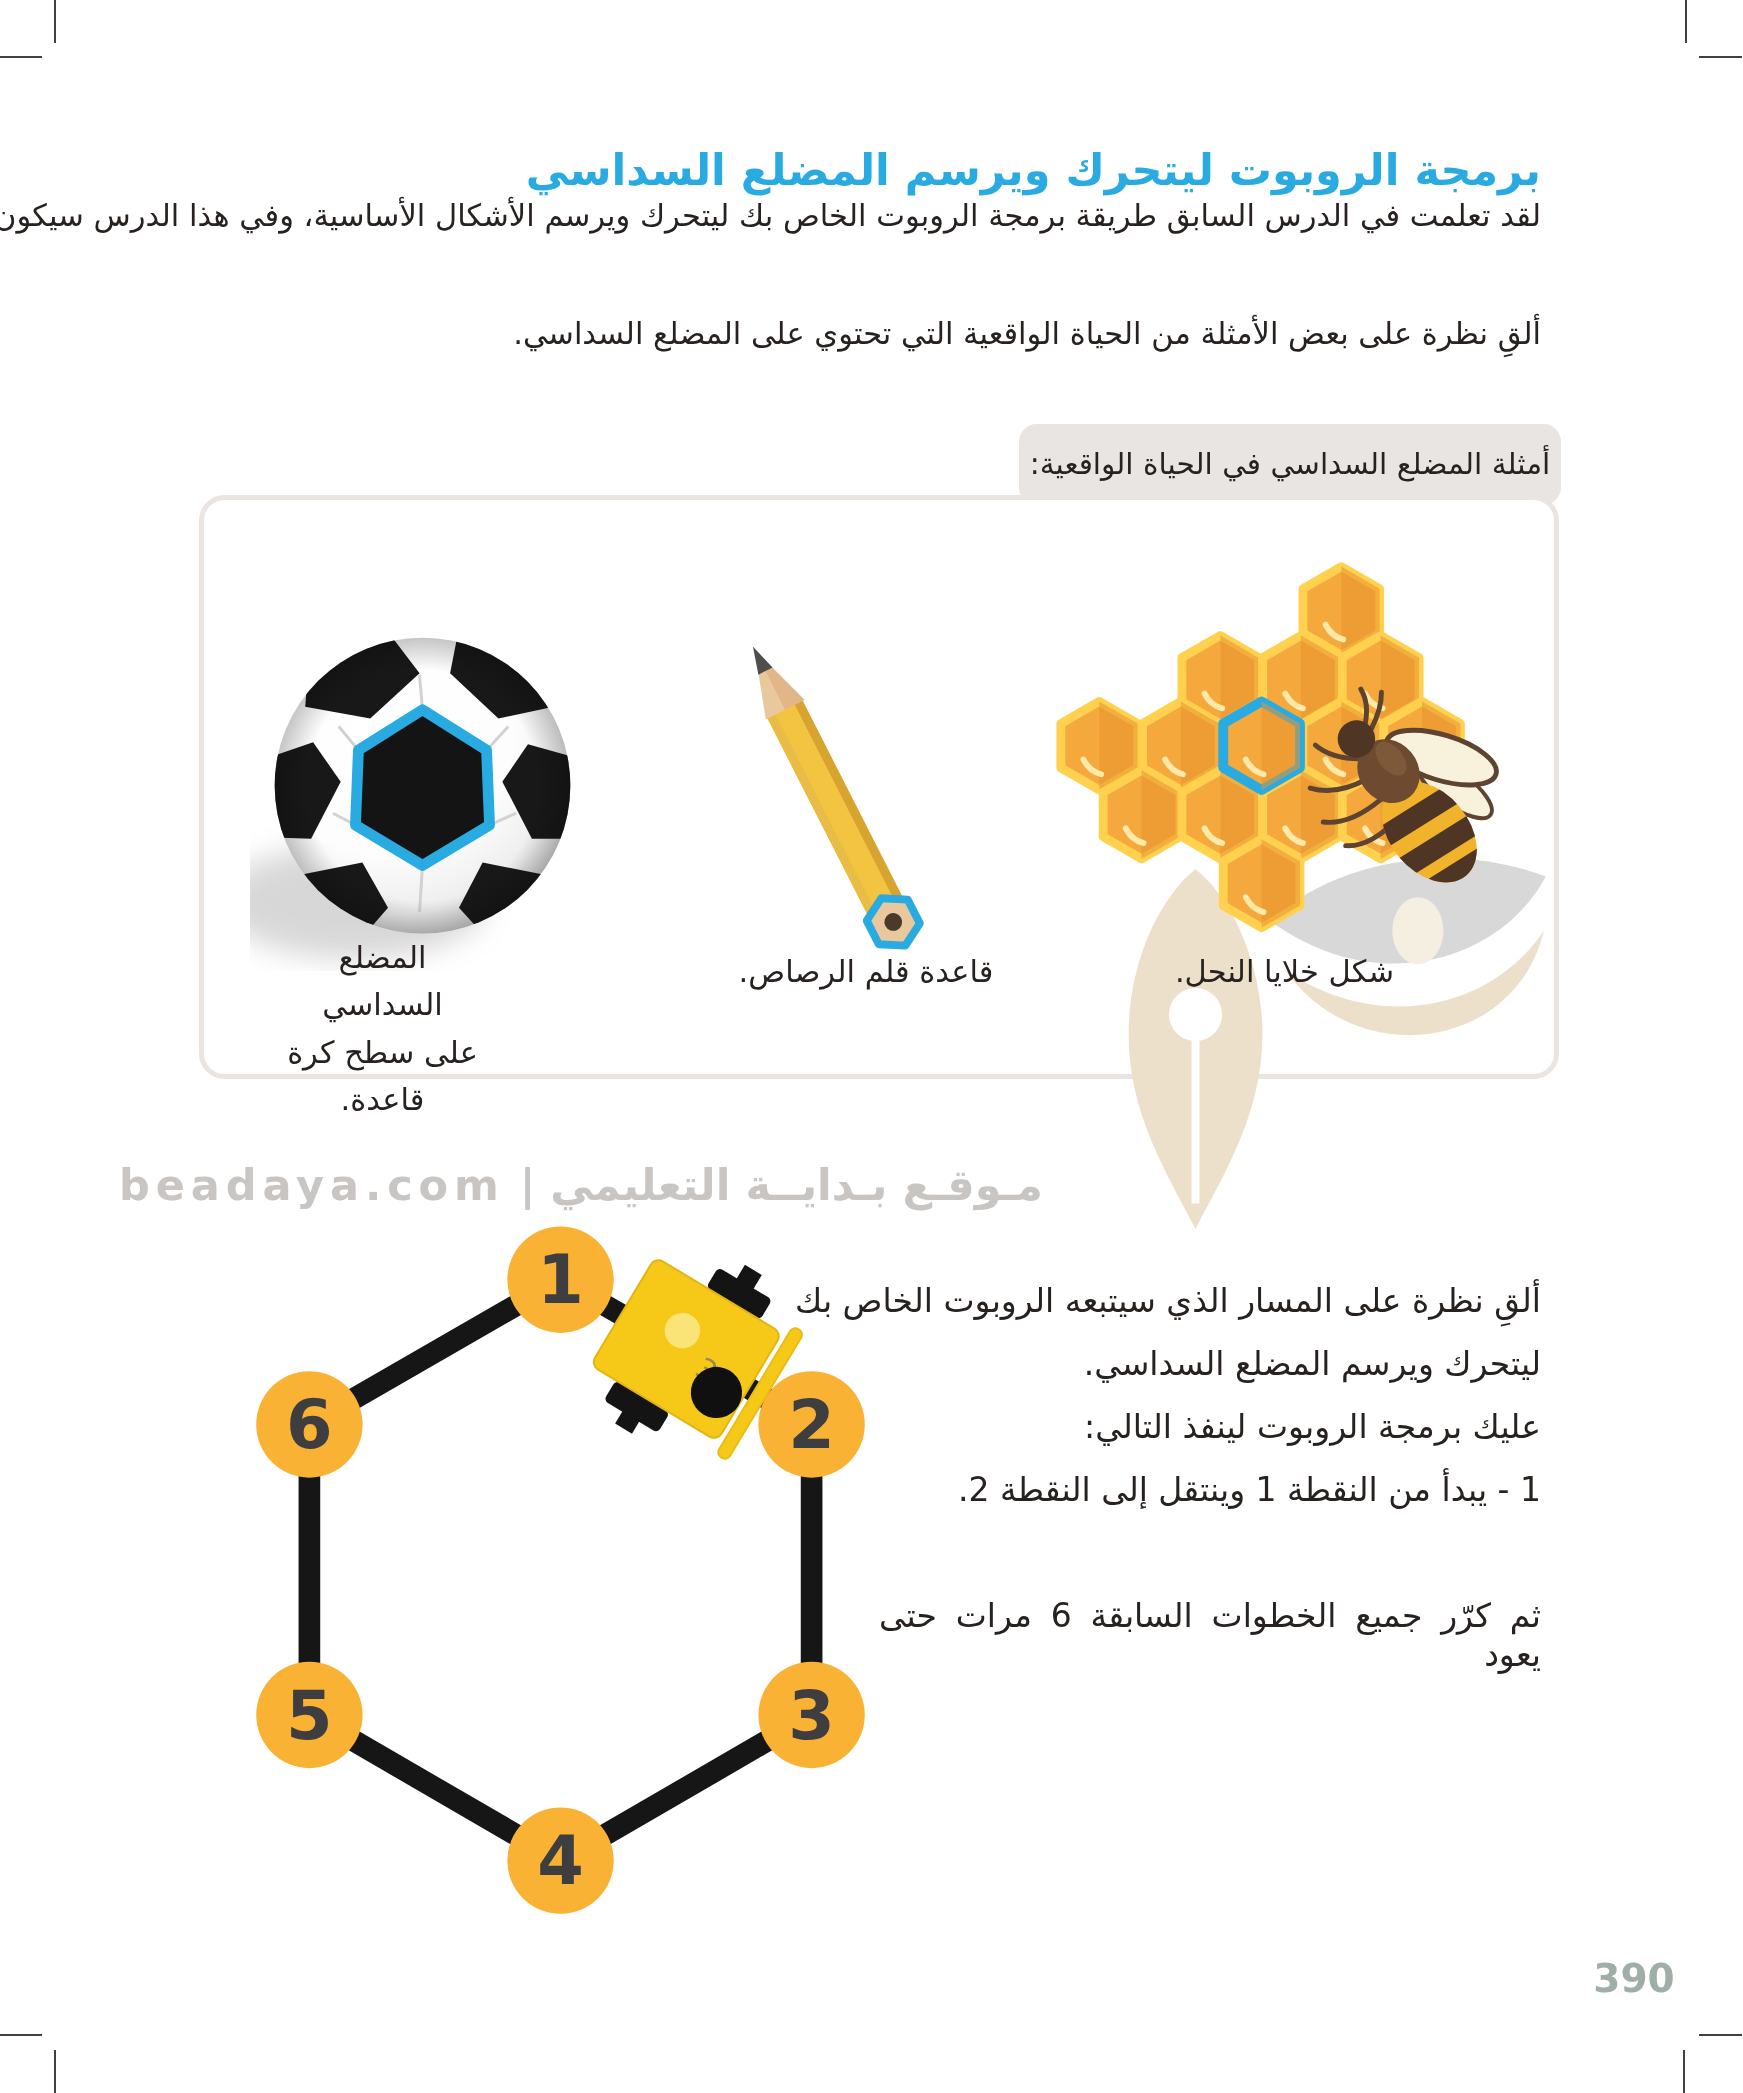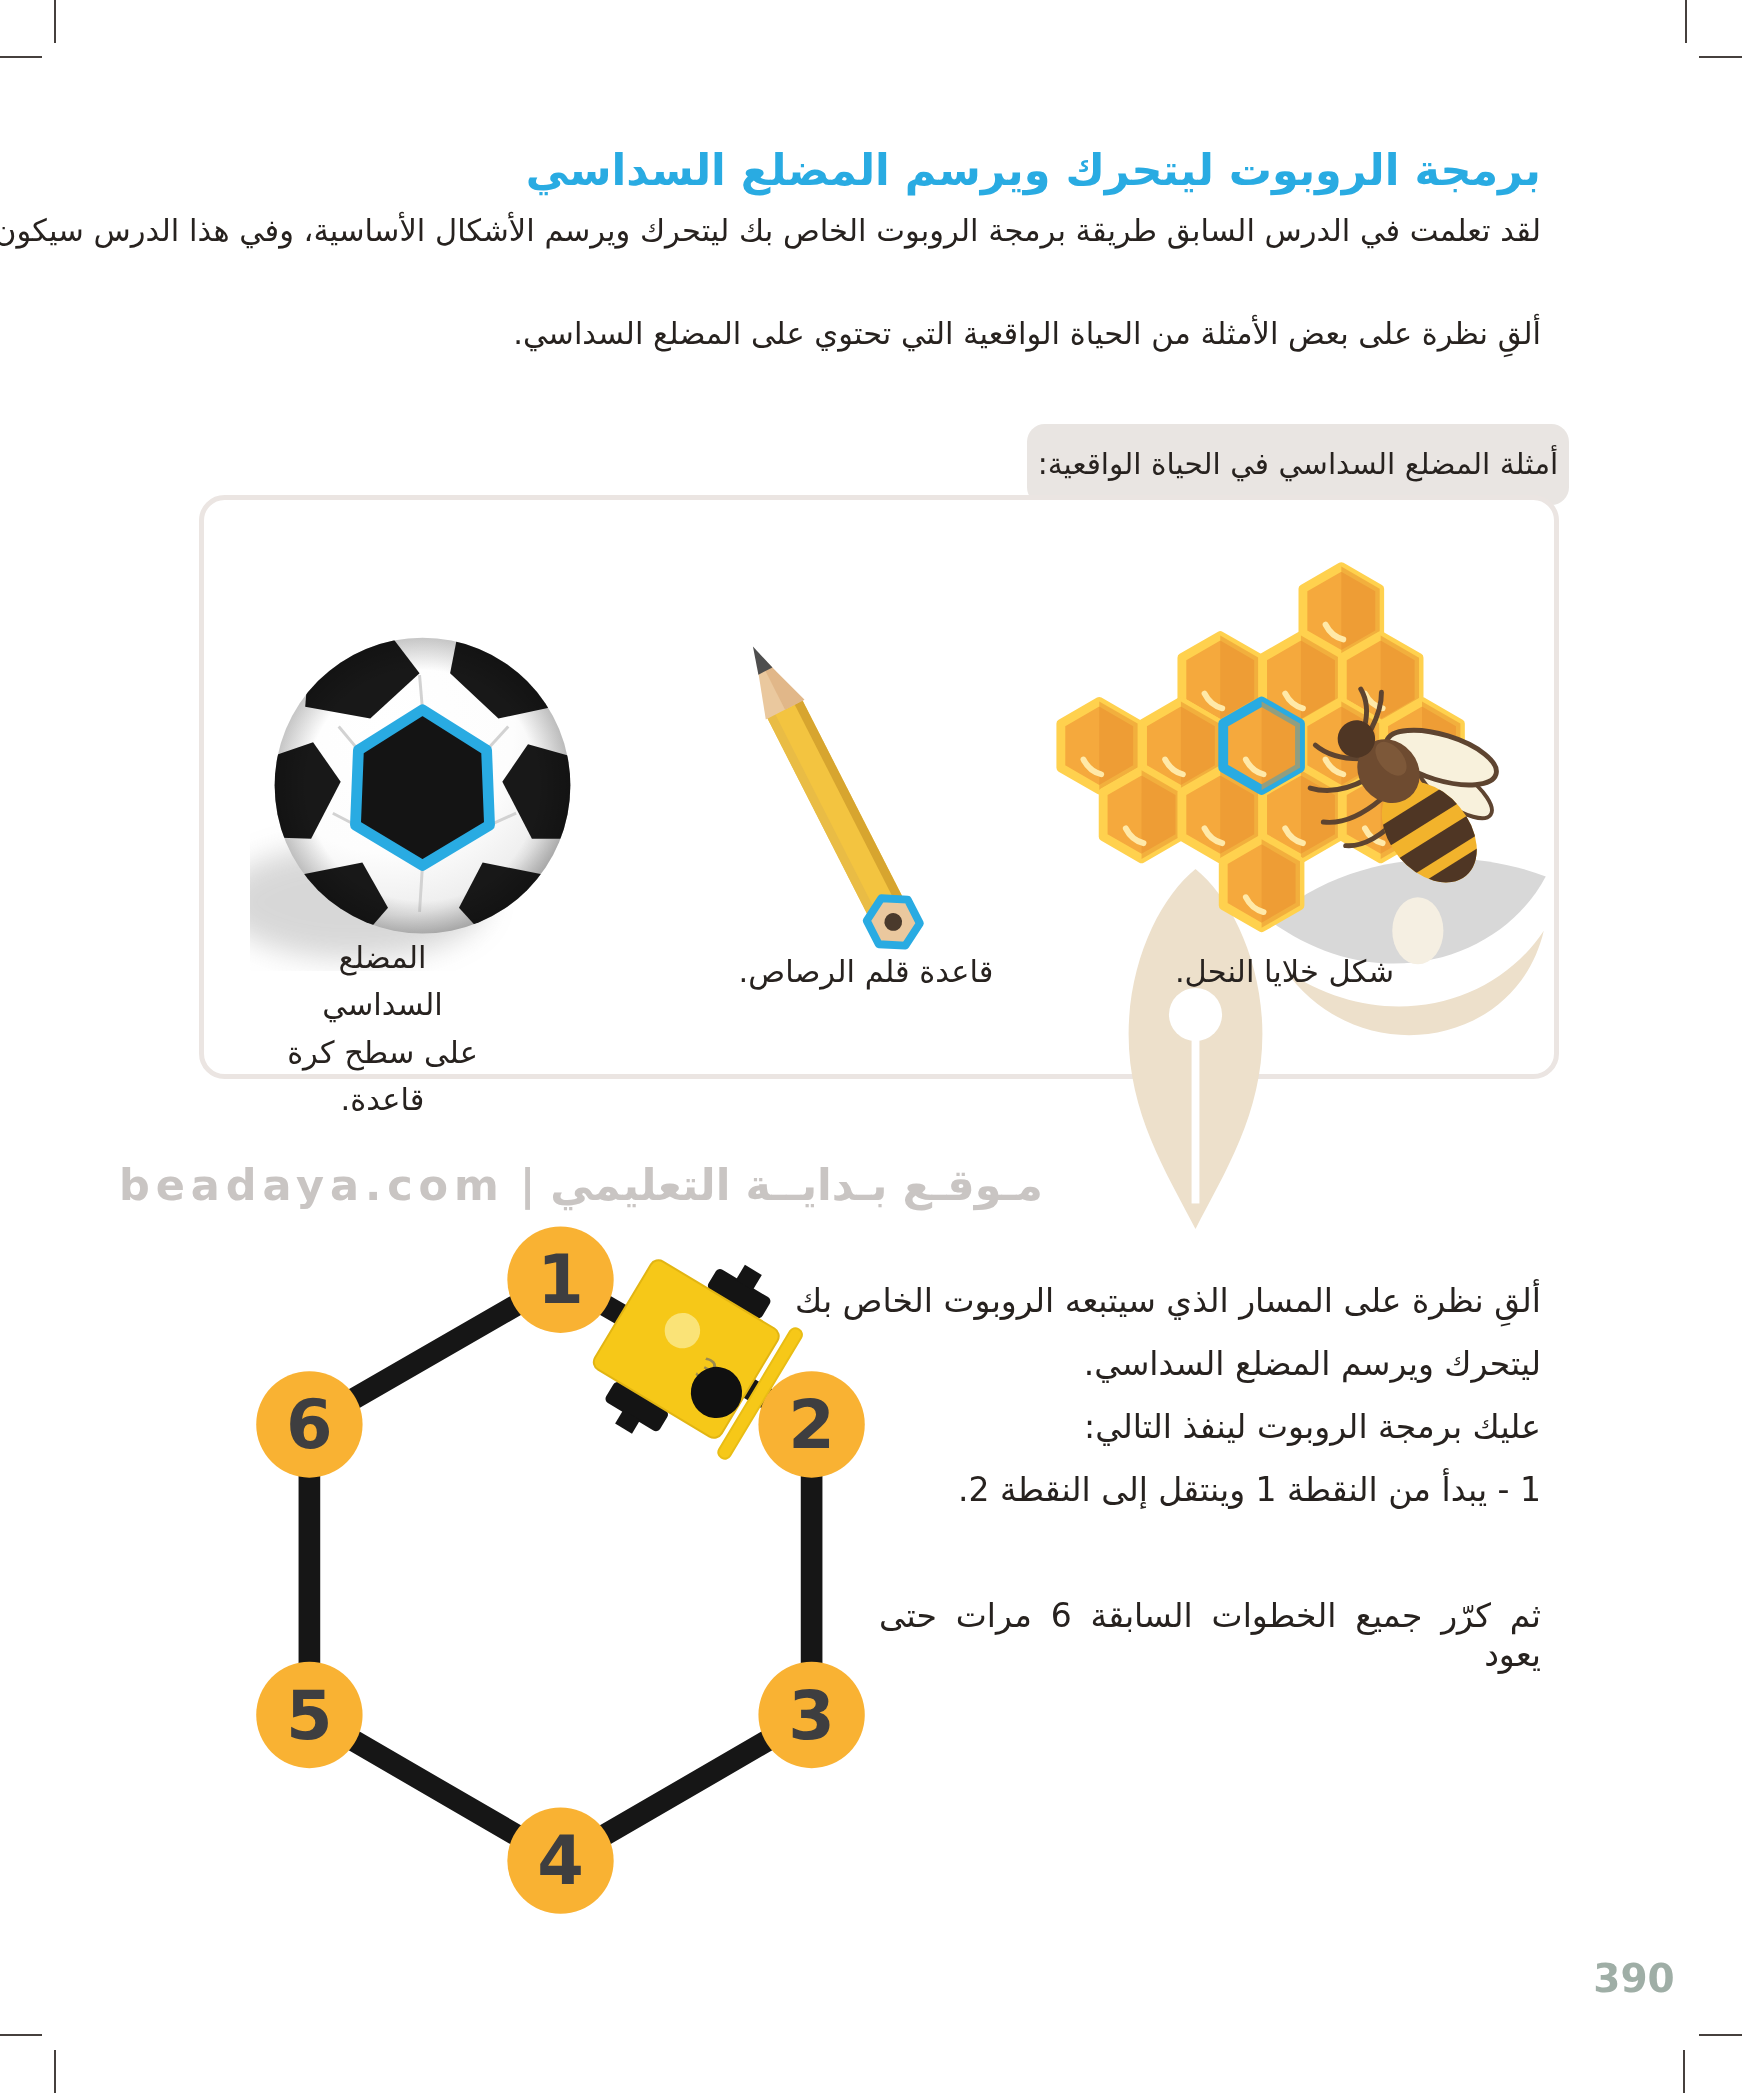--- a/index.html
+++ b/index.html
@@ -17,21 +17,21 @@
     font-size:43px;font-weight:700;color:var(--c-accent,#29ABE2);
     text-align:right;white-space:nowrap;
   }
   .intro-line{
     position:absolute;right:202px;width:1399px;font-size:30.5px;
     text-align:right;white-space:nowrap;line-height:1.4;
   }
   .badge{
     position:absolute;left:1020px;top:424px;width:542px;height:81px;
     background:var(--c-badge_bg,#E9E5E2);border-radius:17.7px;
-    font-size:29.6px;line-height:81px;text-align:center;margin-left:8px;
+    font-size:29.6px;line-height:81px;text-align:center;
   }
   .examples-box{
     position:absolute;left:200px;top:495px;width:1350px;height:574px;
     background:#ffffff;border:5.9px solid var(--c-box_border,#EBE5E2);
     border-radius:25.6px;z-index:0;
   }
   .fig{position:absolute;z-index:2;}
   .caption{
     position:absolute;z-index:3;font-size:30.5px;text-align:center;line-height:1.55;
   }
@@ -69,21 +69,21 @@
   <div class="crop v" style="left:55px;top:0;"></div>
   <div class="crop h" style="left:0;top:56px;"></div>
   <div class="crop v" style="left:1686px;top:0;"></div>
   <div class="crop h" style="left:1700px;top:56px;"></div>
   <div class="crop v" style="left:55px;top:2050px;"></div>
   <div class="crop h" style="left:0;top:2034px;"></div>
   <div class="crop v" style="left:1684px;top:2050px;"></div>
   <div class="crop h" style="left:1700px;top:2034px;"></div>
 
   <h1 class="title">برمجة الروبوت ليتحرك ويرسم المضلع السداسي</h1>
-  <div class="intro-line" style="top:195px;margin-top:15px;">لقد تعلمت في الدرس السابق طريقة برمجة الروبوت الخاص بك ليتحرك ويرسم الأشكال الأساسية، وفي هذا الدرس سيكون</div>
+  <div class="intro-line" style="top:195px;">لقد تعلمت في الدرس السابق طريقة برمجة الروبوت الخاص بك ليتحرك ويرسم الأشكال الأساسية، وفي هذا الدرس سيكون</div>
   <div class="intro-line" style="top:313px;">ألقِ نظرة على بعض الأمثلة من الحياة الواقعية التي تحتوي على المضلع السداسي.</div>
 
   <div class="badge">
     <span>أمثلة المضلع السداسي في الحياة الواقعية:</span>
   </div>
   <div class="examples-box"></div>
 
   <svg class="watermark" style="left:1098px;top:867px;" width="197" height="364" viewBox="0 0 200 370">
     <path d="M100,2 C135,30 168,95 168,170 C168,250 130,310 100,368 C70,310 32,250 32,170 C32,95 65,30 100,2 Z" fill="#EDE0CB"></path>
     <circle cx="100" cy="150" r="27" fill="#ffffff"></circle>

